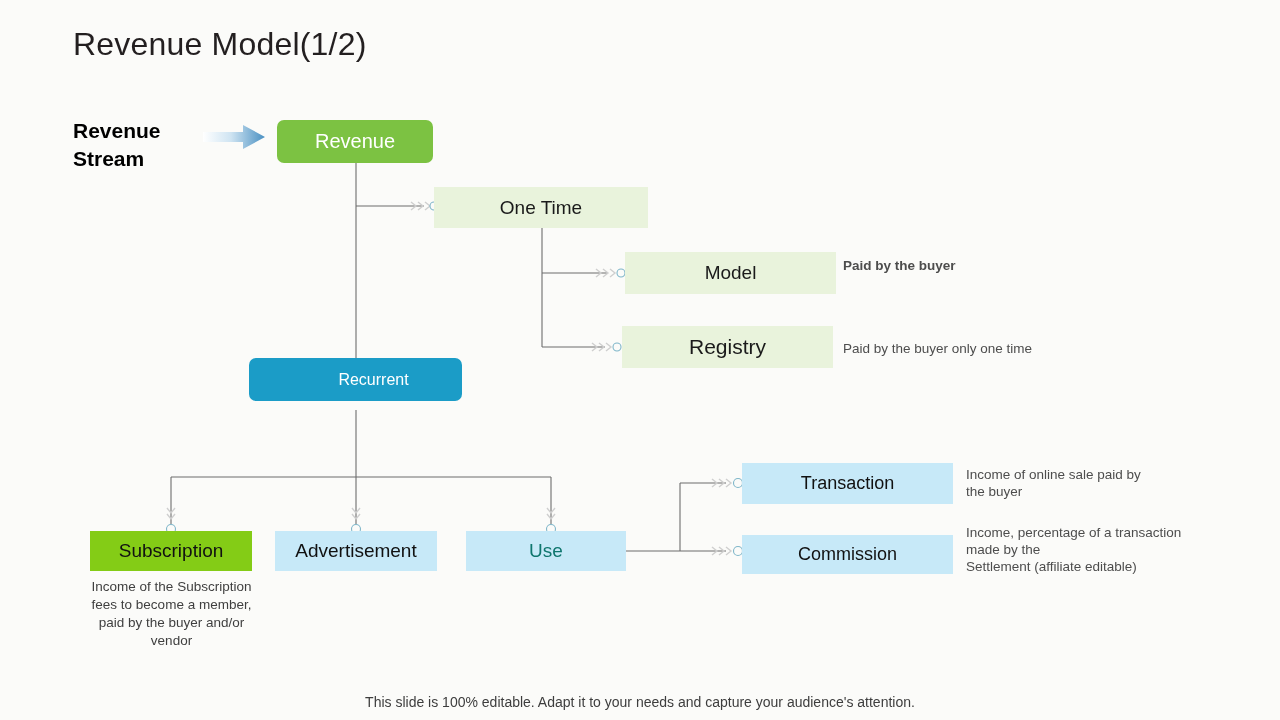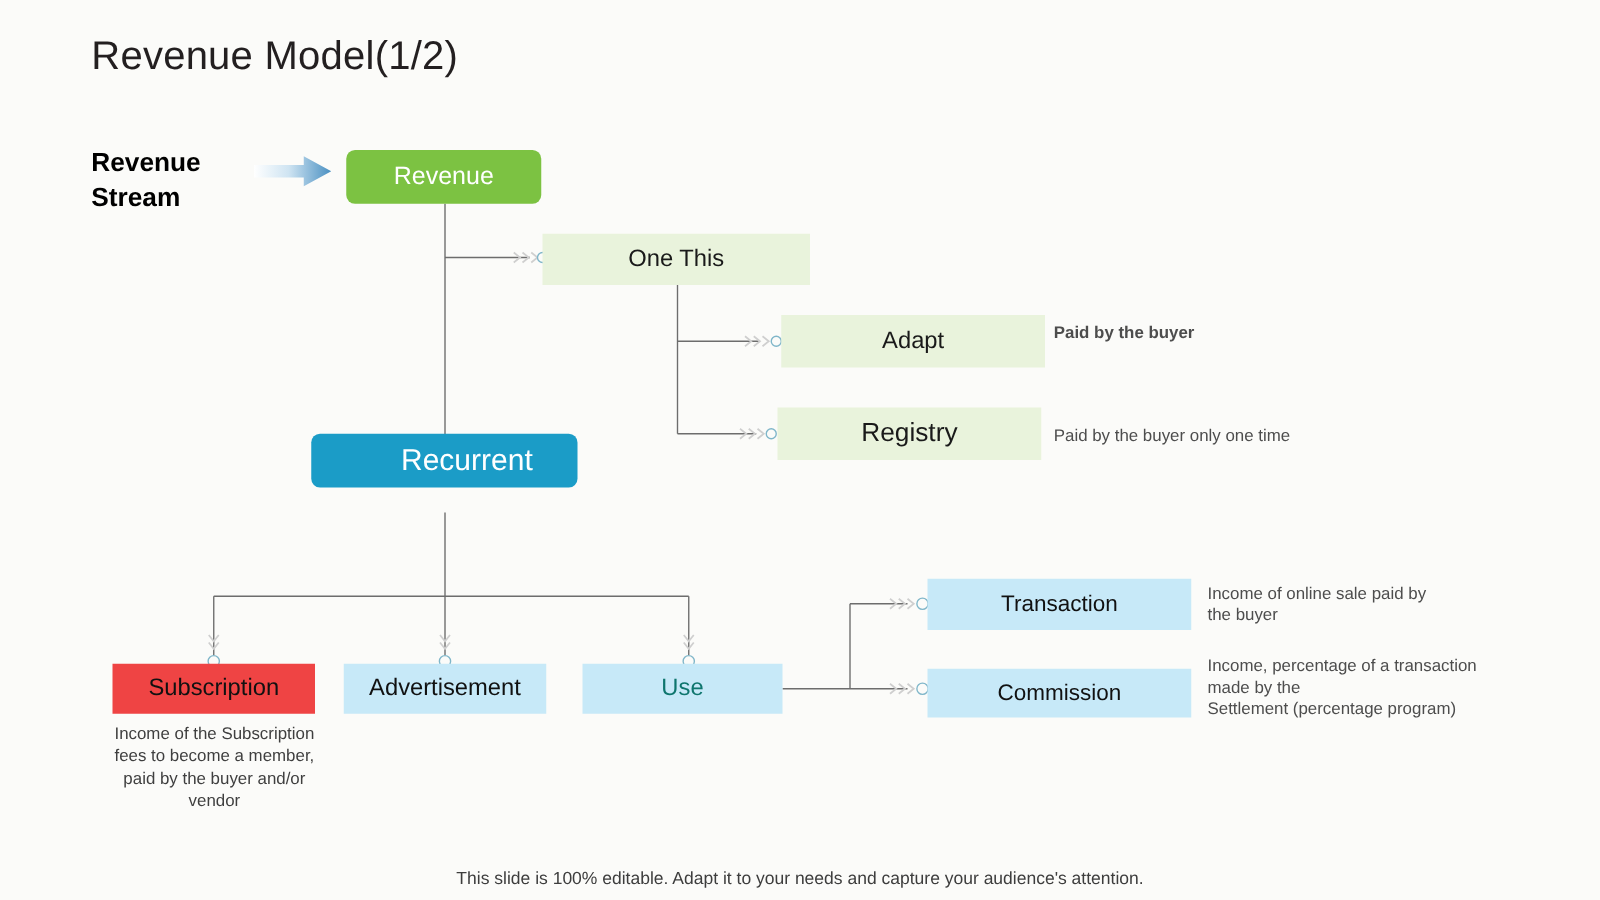--- a/index.html
+++ b/index.html
@@ -70,25 +70,25 @@
   .node-label { display: block; }
 
   .n-revenue {
     left: 277px; top: 120px; width: 156px; height: 43px;
     background: #7cc242;
     border-radius: 7px;
     color: #ffffff;
     font-size: 20px;
   }
   .n-recurrent {
-    left: 249px; top: 347px; width: 213px; height: 43px;
+    left: 249px; top: 358px; width: 213px; height: 43px;
     background: #1b9cc7;
     border-radius: 7px;
     color: #ffffff;
-    font-size: 24px;
+    font-size: 16px;
     padding-left: 36px;
   }
   .n-onetime {
     left: 434px; top: 187px; width: 214px; height: 41px;
     background: #e9f3dc;
     color: #1a1a1a;
     font-size: 19px;
   }
   .n-sale {
     left: 625px; top: 252px; width: 211px; height: 42px;
@@ -97,21 +97,21 @@
     font-size: 19px;
   }
   .n-registry {
     left: 622px; top: 326px; width: 211px; height: 42px;
     background: #e9f3dc;
     color: #1a1a1a;
     font-size: 21px;
   }
   .n-subscription {
     left: 90px; top: 531px; width: 162px; height: 40px;
-    background: #ef4444;
+    background: #84cc16;
     color: #111111;
     font-size: 19px;
   }
   .n-advertisement {
     left: 275px; top: 531px; width: 162px; height: 40px;
     background: #c7e9f8;
     color: #111111;
     font-size: 19px;
   }
   .n-use {
@@ -258,25 +258,25 @@
       <circle cx="738" cy="483" r="4.5"></circle>
       <circle cx="738" cy="551" r="4.5"></circle>
     </g>
   </svg>
 
   <div class="node n-revenue">
     <span class="node-label">Revenue</span>
   </div>
 
   <div class="node n-onetime">
-    <span class="node-label">One This</span>
+    <span class="node-label">One Time</span>
   </div>
 
   <div class="node n-sale">
-    <span class="node-label">Adapt</span>
+    <span class="node-label">Model</span>
   </div>
 
   <div class="node n-registry">
     <span class="node-label">Registry</span>
   </div>
 
   <div class="node n-recurrent">
     <span class="node-label">Recurrent</span>
   </div>
 
@@ -298,19 +298,19 @@
 
   <div class="node n-commission">
     <span class="node-label">Commission</span>
   </div>
 
   <div class="note note-sale">Paid by the buyer</div>
   <div class="note note-registry">Paid by the buyer only one time</div>
   <div class="note note-transaction">Income of online sale paid by
 the buyer</div>
   <div class="note note-commission">Income, percentage of a transaction made by the
-Settlement (percentage program)</div>
+Settlement (affiliate editable)</div>
 
   <div class="desc desc-subscription">Income of the Subscription fees to become a member, paid by the buyer and/or vendor</div>
 
   <div id="footer">This slide is 100% editable. Adapt it to your needs and capture your audience's attention.</div>
 
 </div>
 
 </body></html>

